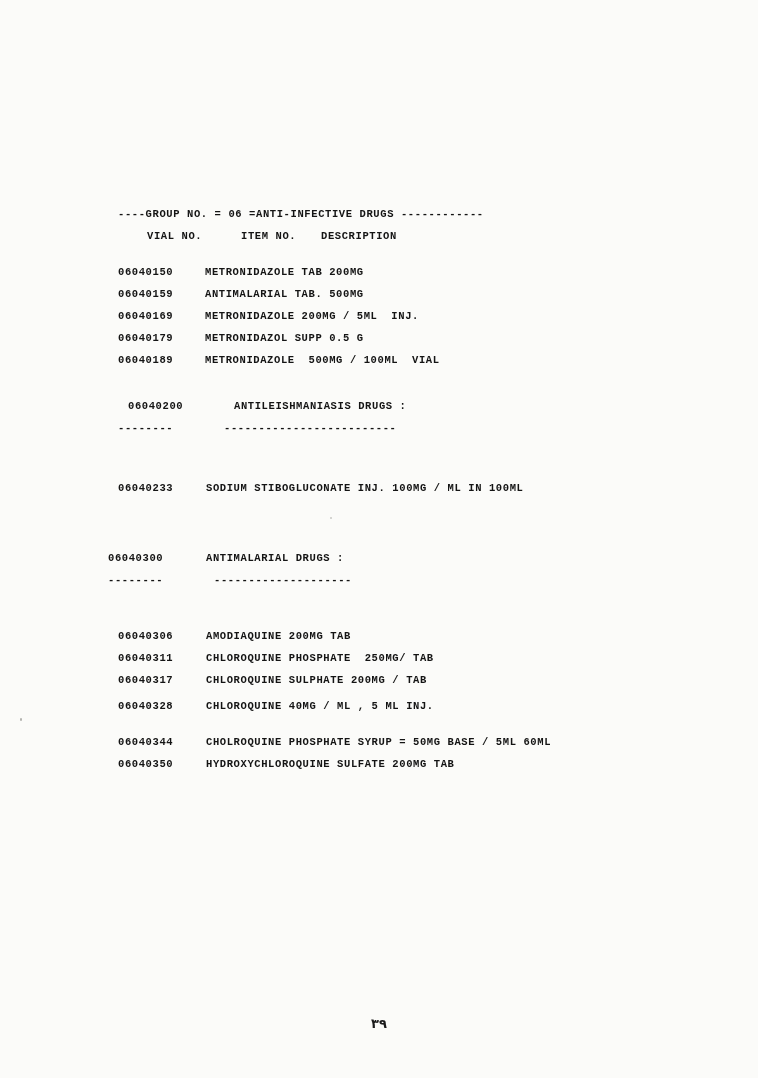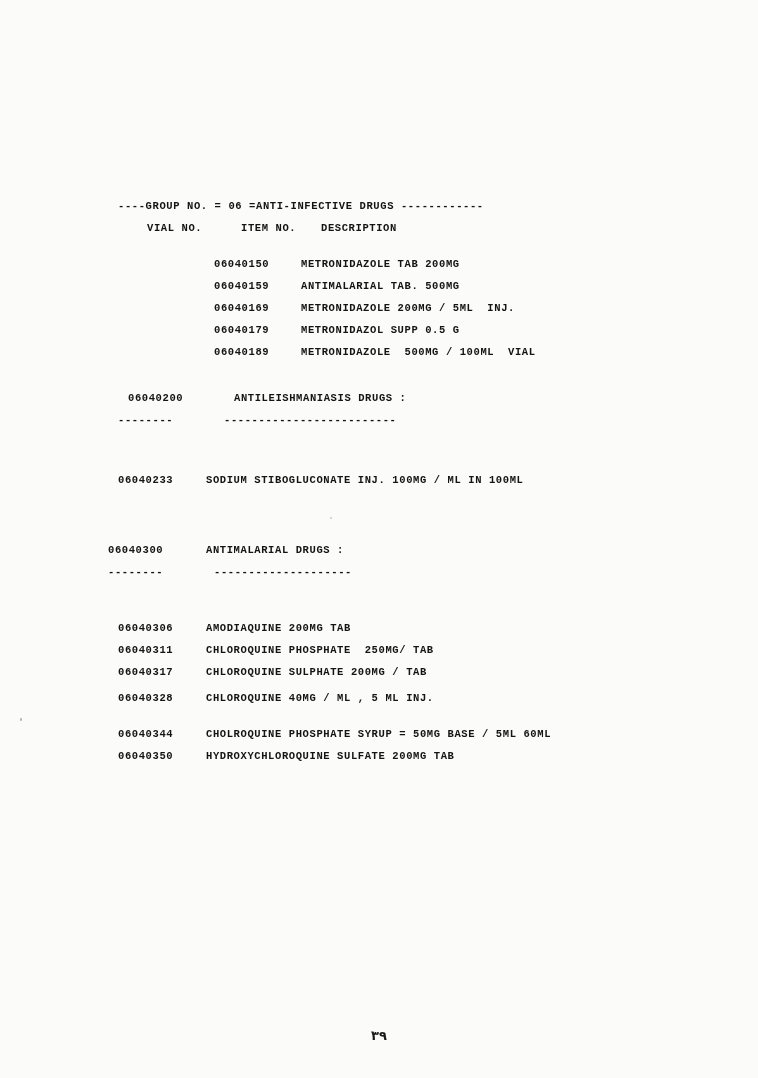--- a/index.html
+++ b/index.html
@@ -18,21 +18,21 @@
   .page {
     position: absolute;
     left: 0; top: 0;
     width: 758px;
     height: 1078px;
     background: #fbfbf9;
   }
   .doc {
     position: absolute;
     left: 118px;
-    top: 200px;
+    top: 208px;
     width: 600px;
   }
   .line {
     font-size: 10.5px;
     font-weight: bold;
     letter-spacing: 0.6px;
     white-space: pre;
     line-height: 12px;
     color: #141414;
   }
@@ -53,39 +53,38 @@
   .hdr-group { margin-left: 0px; }
   .col-hdr { margin-left: 29px; }
   .hdr-c1 { width: 94px; }
   .hdr-c2 { width: 80px; }
 
   .sect-code { width: 94px; margin-left: 18px; }
   .sect-title { }
   .dash-row-2 { margin-left: 6px; }
   .dash-1 { width: 94px; }
 
-  .item-row { margin-left: 96px; }
+  .item-row { }
   .item-code { width: 87px; }
   .item-desc { }
 
   .item-row-b { }
   .item-code-b { width: 88px; }
 
   .page-number {
     position: absolute;
     left: 0;
     top: 1016px;
     width: 758px;
     text-align: center;
     font-family: "DejaVu Sans", sans-serif;
     font-size: 13px;
     font-weight: bold;
     color: #1a1a1a;
     letter-spacing: 1px;
-    margin-top: 12px;
   }
   .speck {
     position: absolute;
     width: 2px; height: 3px;
     background: #b4b4b0;
     border-radius: 1px;
   }
   .speck-a { left: 20px; top: 718px; }
   .speck-b { left: 330px; top: 517px; width: 2px; height: 2px; background: #c9c9c4; }
 </style>

